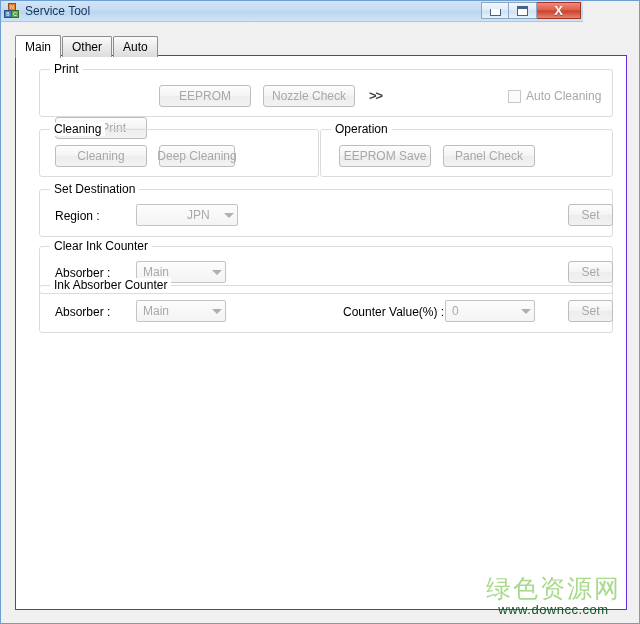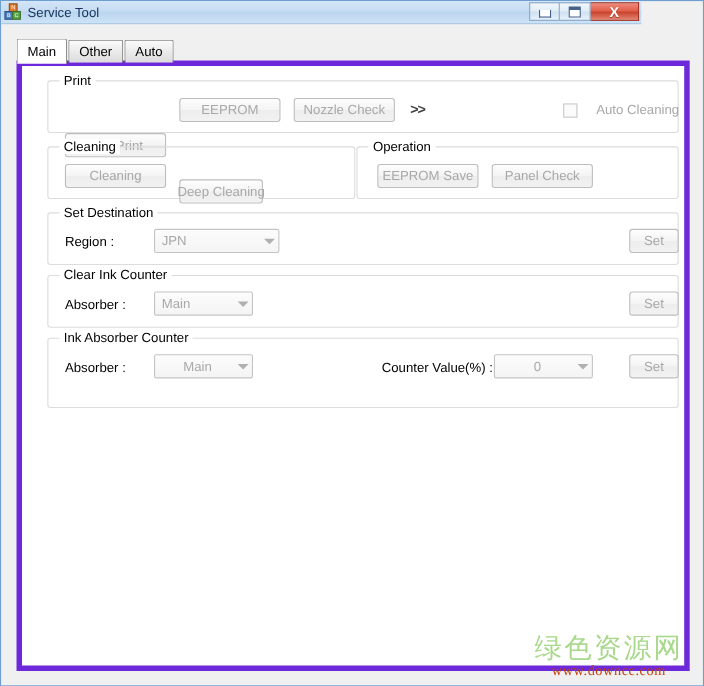--- a/index.html
+++ b/index.html
@@ -147,21 +147,21 @@
   }
 
   
   .tabpanel {
     position: absolute;
     left: 14px;
     top: 54px;
     width: 612px;
     height: 555px;
     box-sizing: border-box;
-    border: 5px solid #6d28d9;
+    border: 1px solid #6d28d9;
     background: #ffffff;
     z-index: 1;
   }
 
   
   .group {
     position: absolute;
     box-sizing: border-box;
     border: 1px solid #dcdcdc;
     border-radius: 3px;
@@ -276,24 +276,24 @@
   .wm-cn {
     font-size: 25px;
     font-weight: normal;
     color: #a9d98c;
     letter-spacing: 2px;
     line-height: 26px;
     font-family: "DejaVu Sans", sans-serif;
   }
   .wm-url {
     font-size: 13px;
-    color: #c2410c;
+    color: #14532d;
     line-height: 15px;
     letter-spacing: .5px;
-    font-family: Liberation Serif, serif;
+    font-family: Liberation Sans, sans-serif;
   }
 </style>
 </head>
 <body>
 
 <div class="window">
 
   <div class="titlebar">
     <div class="app-icon">
       <span class="blk blk-n">N</span>
@@ -338,54 +338,54 @@
       <div class="btn" style="left:119px; top:15px; width:92px;align-items:center;">
         <span>EEPROM</span>
       </div>
       <div class="btn" style="left:223px; top:15px; width:92px;">
         <span>Nozzle Check</span>
       </div>
 
       <span class="sep" style="left:329px; top:18px;">&gt;&gt;</span>
 
 
-      <div class="checkbox" style="left:468px; top:19px;gap:12px;">
+      <div class="checkbox" style="left:468px; top:19px;">
         <span class="cbbox"></span>
         <span>Auto Cleaning</span>
       </div>
     </div>
 
     <div class="group" style="left:23px; top:73px; width:280px; height:48px;">
       <span class="legend">Cleaning</span>
 
       <div class="btn" style="left:15px; top:15px; width:92px;">
         <span>Cleaning</span>
       </div>
-      <div class="btn" style="left:119px; top:29px; width:76px;">
+      <div class="btn" style="left:119px; top:15px; width:76px;">
         <span>Deep Cleaning</span>
       </div>
     </div>
 
     <div class="group" style="left:304px; top:73px; width:293px; height:48px;">
       <span class="legend">Operation</span>
 
       <div class="btn" style="left:18px; top:15px; width:92px;">
         <span>EEPROM Save</span>
       </div>
       <div class="btn" style="left:122px; top:15px; width:92px;">
         <span>Panel Check</span>
       </div>
     </div>
 
     <div class="group" style="left:23px; top:133px; width:574px; height:48px;">
       <span class="legend">Set Destination</span>
 
       <span class="lbl" style="left:15px; top:19px;">Region :</span>
 
-      <div class="combo" style="left:96px; top:14px; width:114px;">
+      <div class="combo" style="left:96px; top:14px; width:102px;padding-left:44px;">
         <span class="cvalue">JPN</span>
         <span class="carrow">
             <i></i>
           </span>
       </div>
 
       <div class="btn" style="left:528px; top:14px; width:45px;">
         <span>Set</span>
       </div>
     </div>
@@ -400,21 +400,21 @@
         <span class="carrow">
             <i></i>
           </span>
       </div>
 
       <div class="btn" style="left:528px; top:14px; width:45px;">
         <span>Set</span>
       </div>
     </div>
 
-    <div class="group" style="left:23px; top:247px; width:574px; height:64px;text-align:center;">
+    <div class="group" style="left:23px; top:229px; width:574px; height:48px;">
       <span class="legend">Ink Absorber Counter</span>
 
       <span class="lbl" style="left:15px; top:19px;">Absorber :</span>
 
       <div class="combo" style="left:96px; top:14px; width:90px;">
         <span class="cvalue">Main</span>
         <span class="carrow">
             <i></i>
           </span>
       </div>

